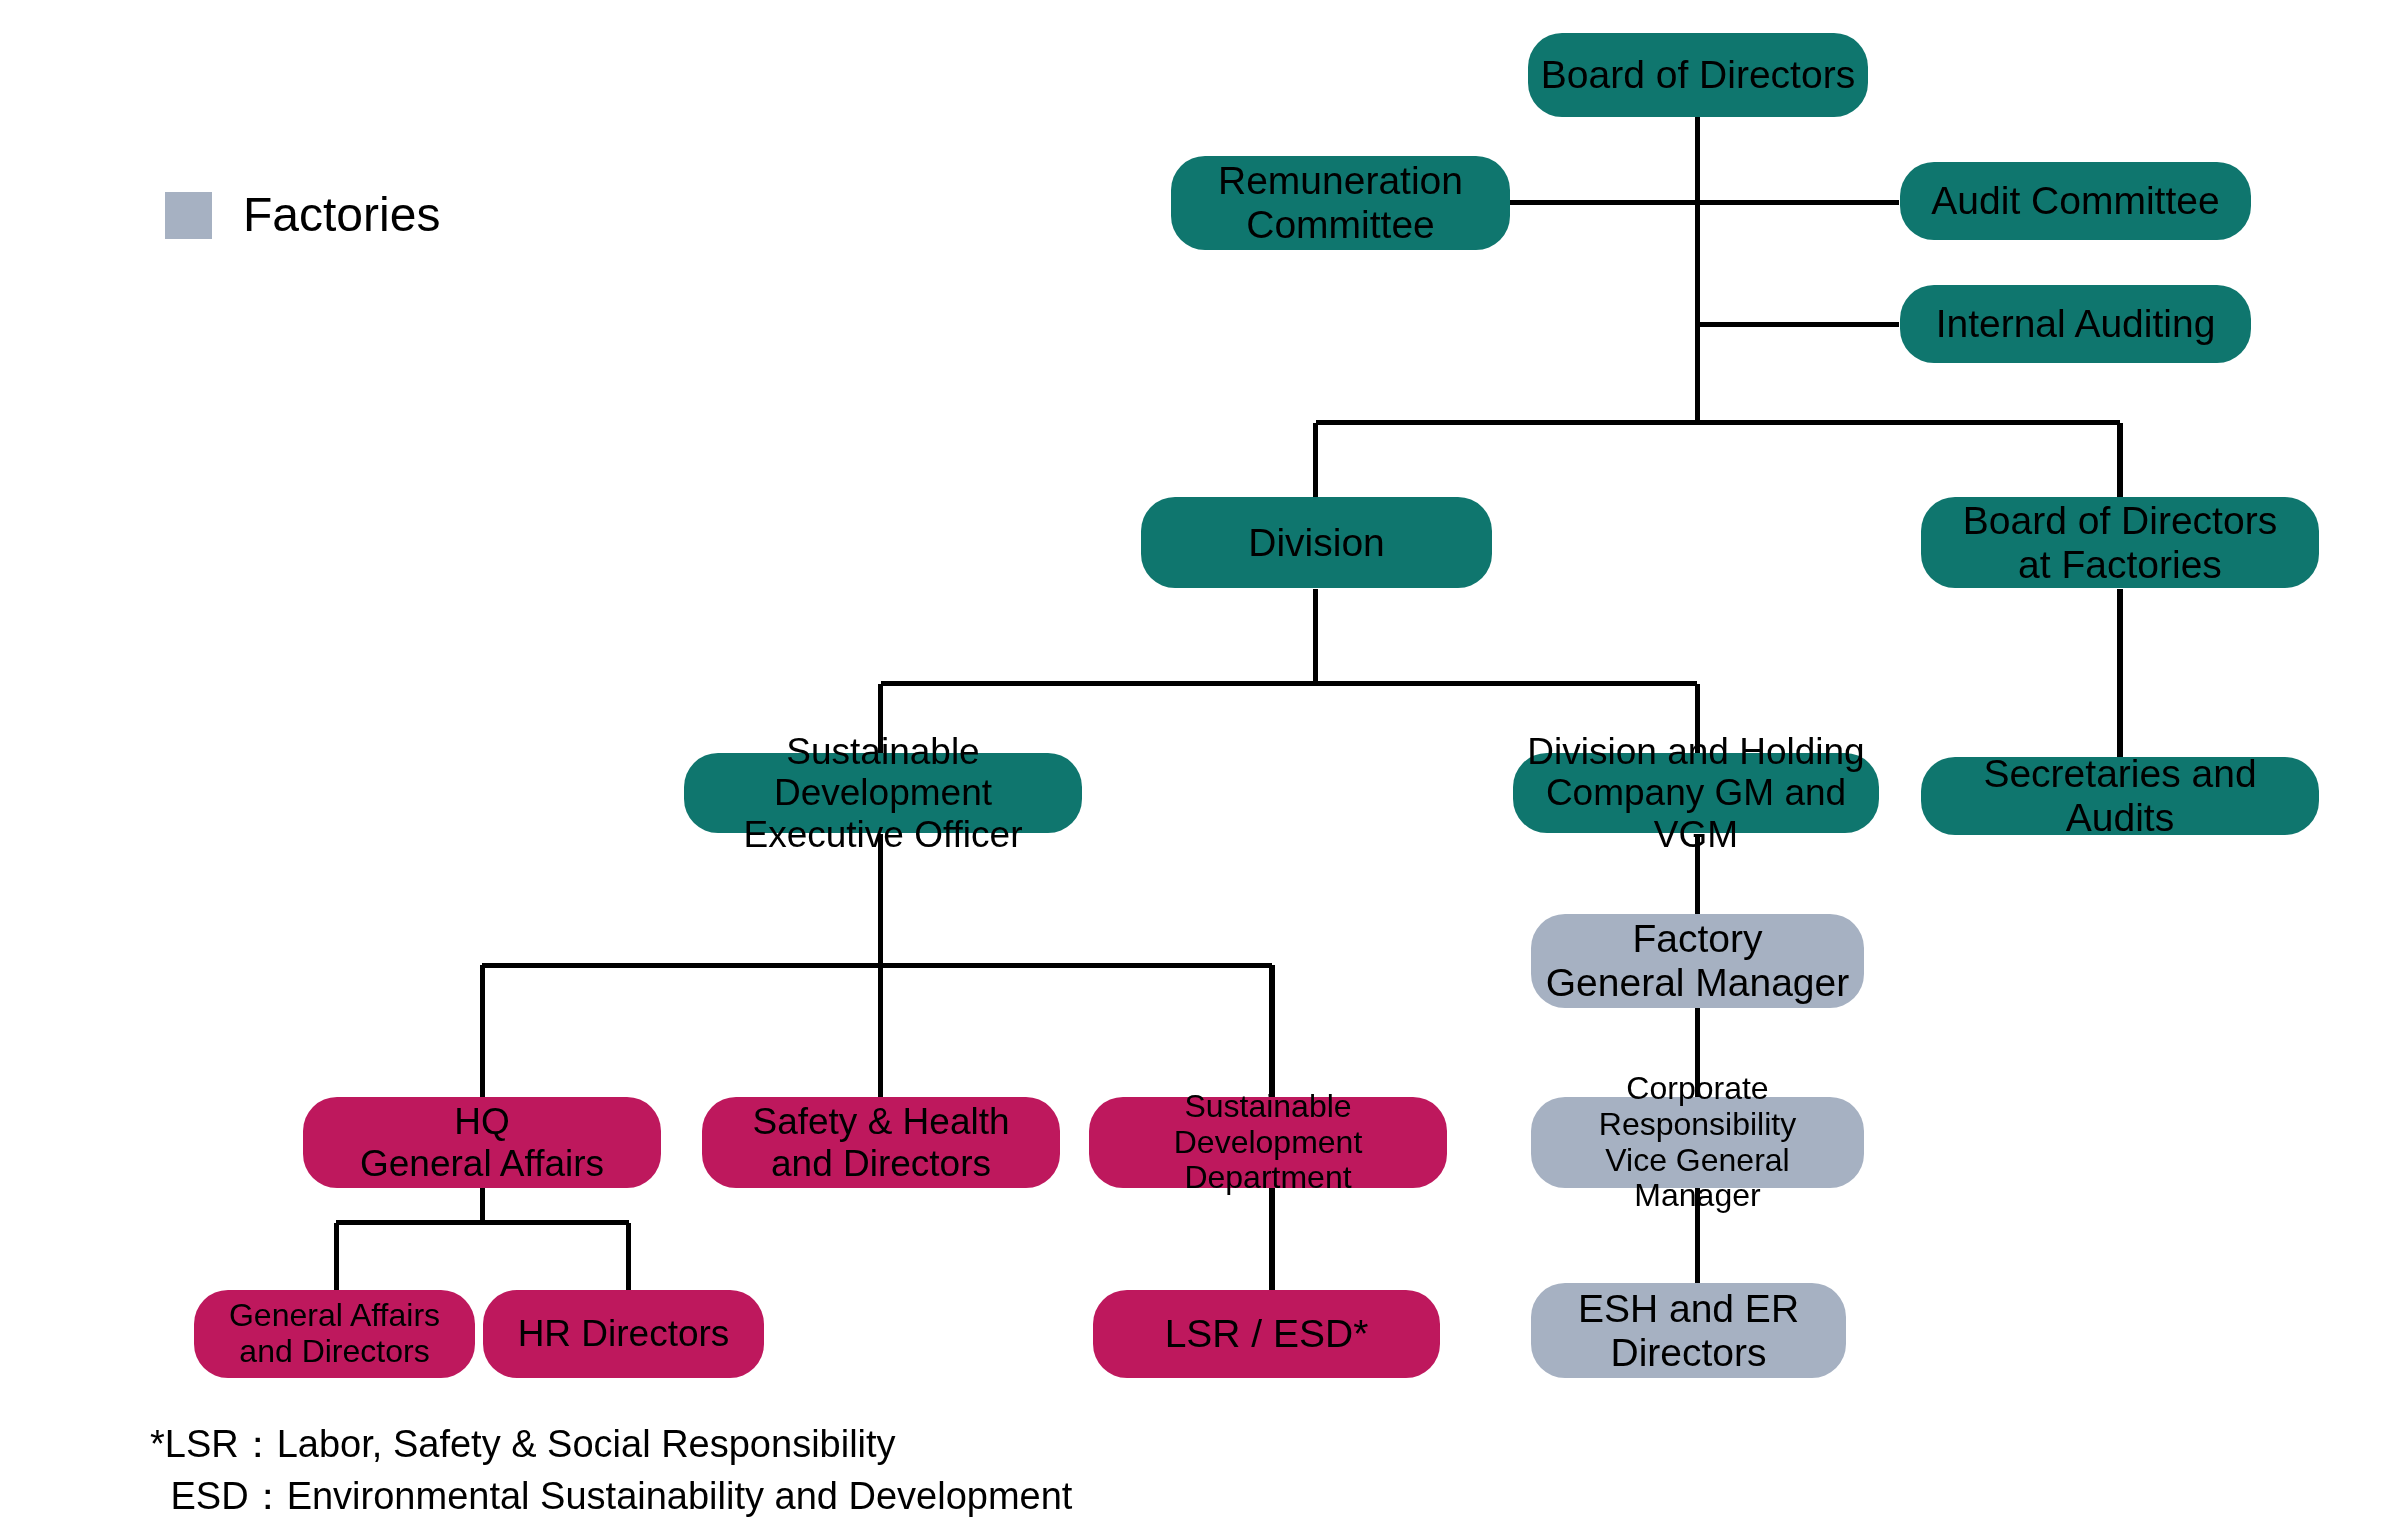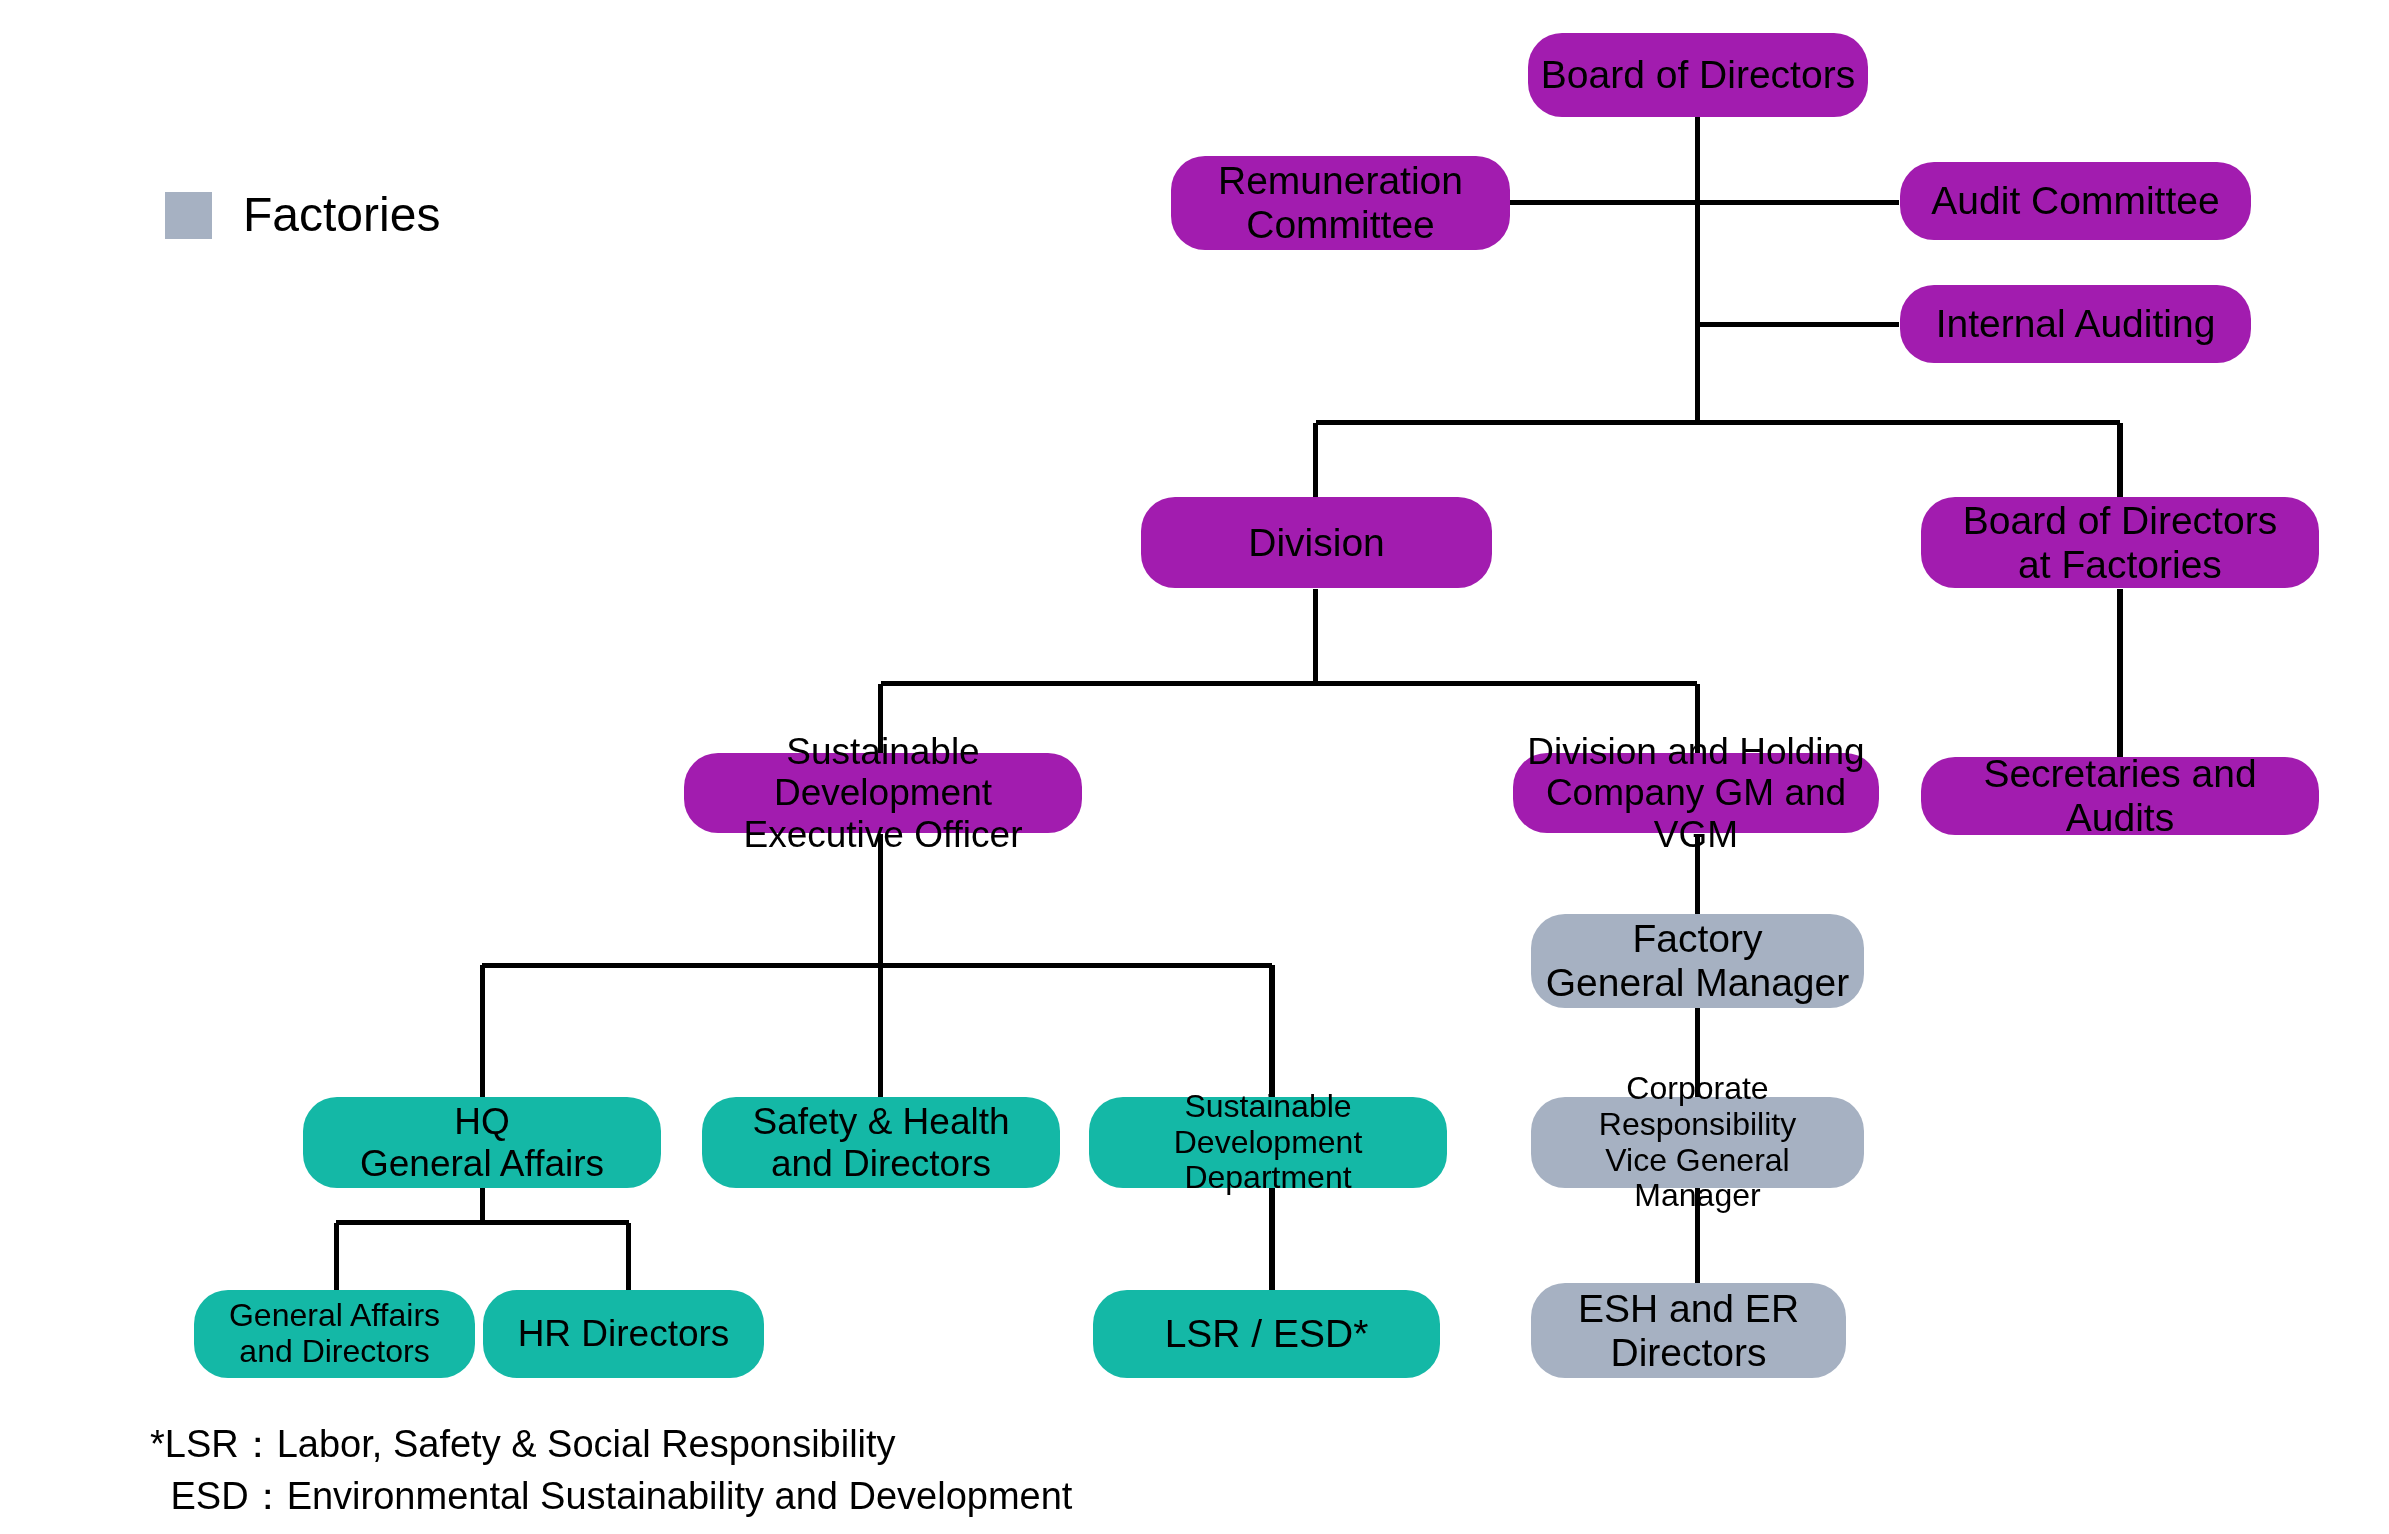--- a/index.html
+++ b/index.html
@@ -64,22 +64,22 @@
     display: flex;
     align-items: center;
     justify-content: center;
     text-align: center;
     border-radius: 34px;
     padding: 2.9px 10.2px;
     line-height: 1.12;
     color: #000000;
     white-space: pre-line;
   }
-  .gov  { background: #a21caf; }
-  .hq   { background: #14b8a6; }
+  .gov  { background: #0f766e; }
+  .hq   { background: #be185d; }
   .fac  { background: #A6B1C2; }
 
   .sz-lg  { font-size: 39px; }
   .sz-md  { font-size: 37px; }
   .sz-sm  { font-size: 32px; }
 
   
   #footnotes {
     position: absolute;
     left: 150px;

